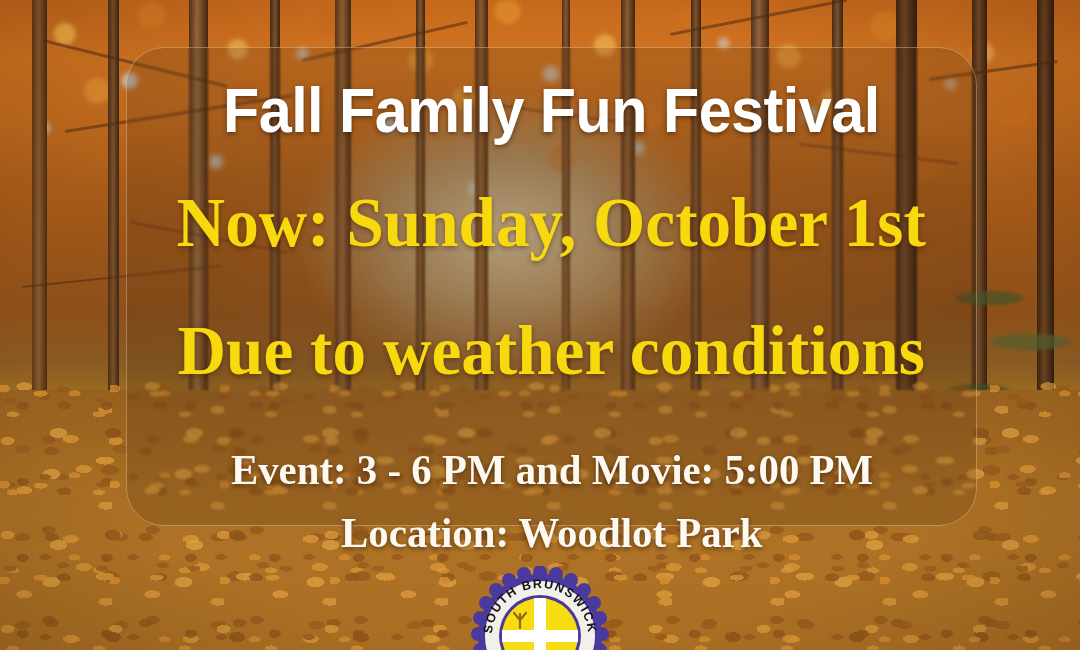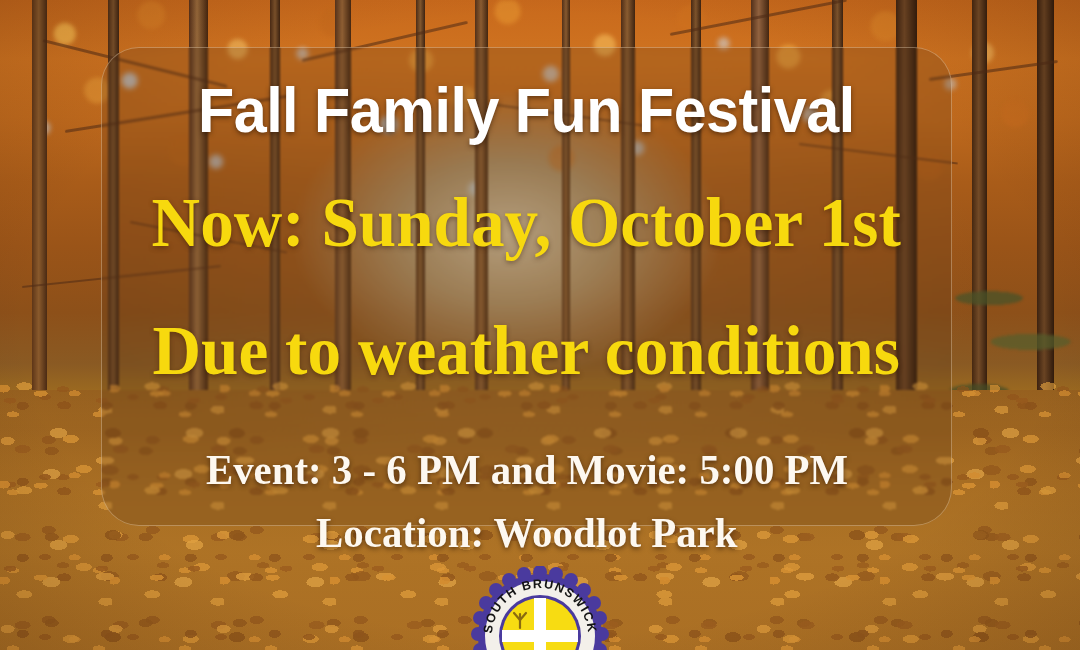--- a/index.html
+++ b/index.html
@@ -149,21 +149,21 @@
   .bg-grade {
     position:absolute; inset:0;
     background:
       radial-gradient(ellipse 70% 60% at 50% 42%, rgba(255,196,110,.10) 0%, rgba(0,0,0,0) 60%),
       radial-gradient(ellipse 92% 92% at 50% 50%, rgba(0,0,0,0) 52%, rgba(40,18,4,.34) 100%);
   }
 
   
   .panel {
     position:absolute;
-    left:101px; top:47px;
+    left:126px; top:47px;
     width:851px; height:479px;
     border-radius:38px;
     background:rgba(74,44,18,.20);
     border:1px solid rgba(255,235,205,.34);
     backdrop-filter:blur(1px);
     display:flex;
     flex-direction:column;
     align-items:center;
   }
 

